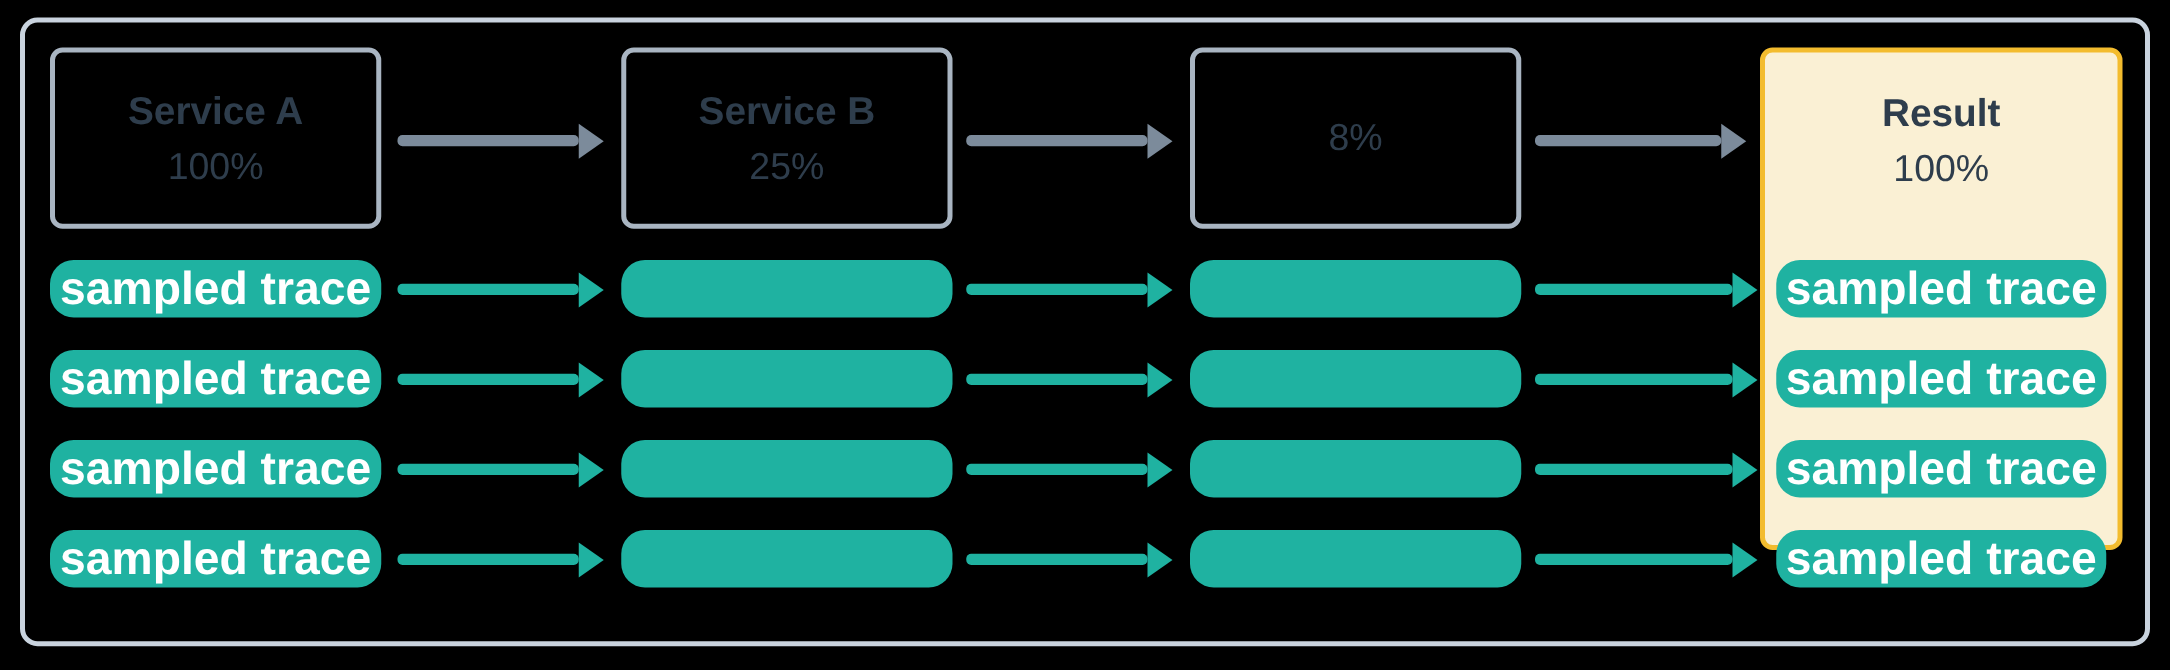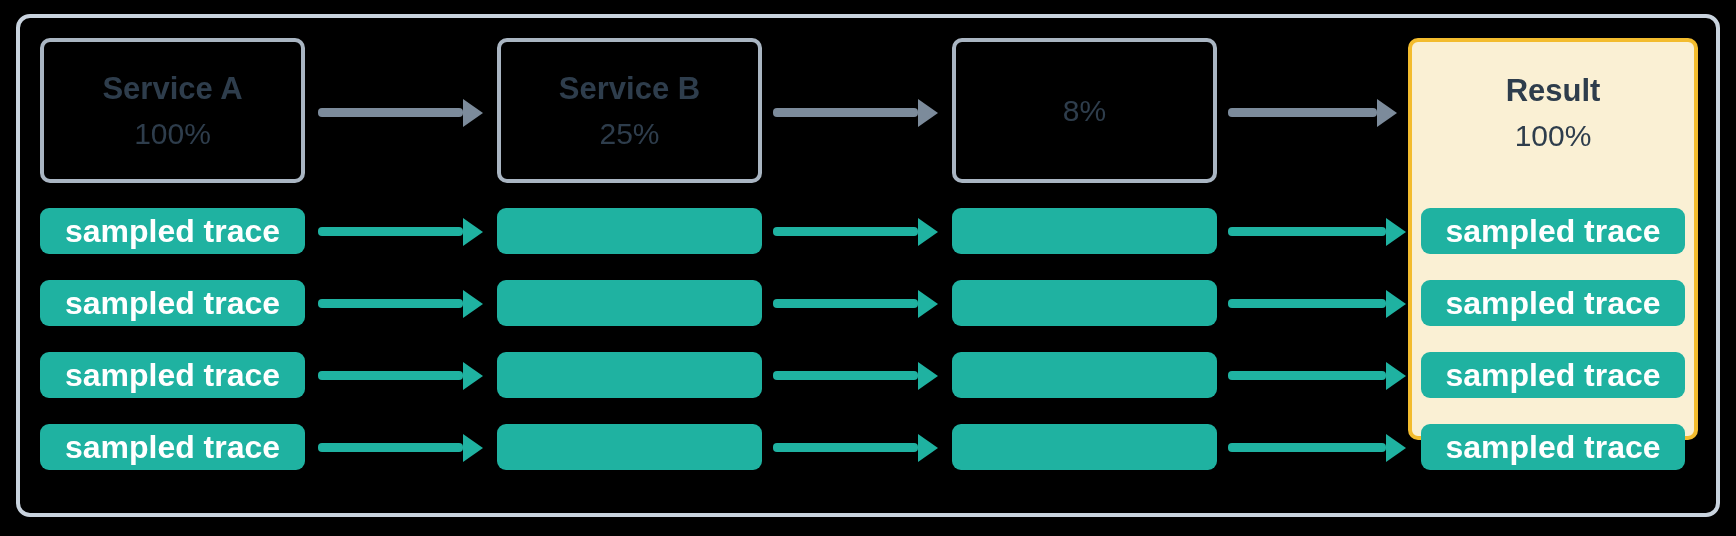--- a/index.html
+++ b/index.html
@@ -58,23 +58,23 @@
     text-align: center;
     padding-top: 26px;
   }
   .result-panel .service-title, .result-panel .service-rate { display: block; }
 
   
   .trace {
     position: absolute;
     width: 265px; height: 46px;
     background: var(--teal);
-    border-radius: 9px;
+    border-radius: 19px;
     color: var(--trace-text);
-    font-size: 32px; font-weight: bold;
+    font-size: 37px; font-weight: bold;
     display: flex; align-items: center; justify-content: center;
     white-space: nowrap;
     text-align: right;
   }
   .r1 { top: 208px; } .r2 { top: 280px; } .r3 { top: 352px; } .r4 { top: 424px; }
 
   
   .result-trace { left: 9px; width: 264px; }
   .rr1 { top: 166px; } .rr2 { top: 238px; } .rr3 { top: 310px; } .rr4 { top: 382px; }
 

